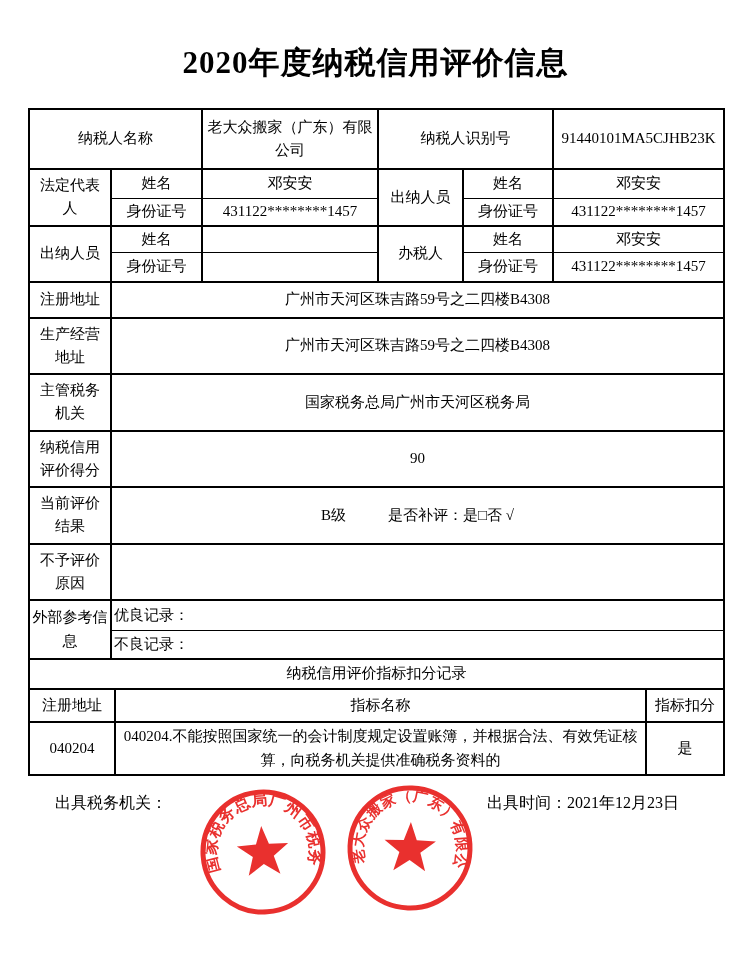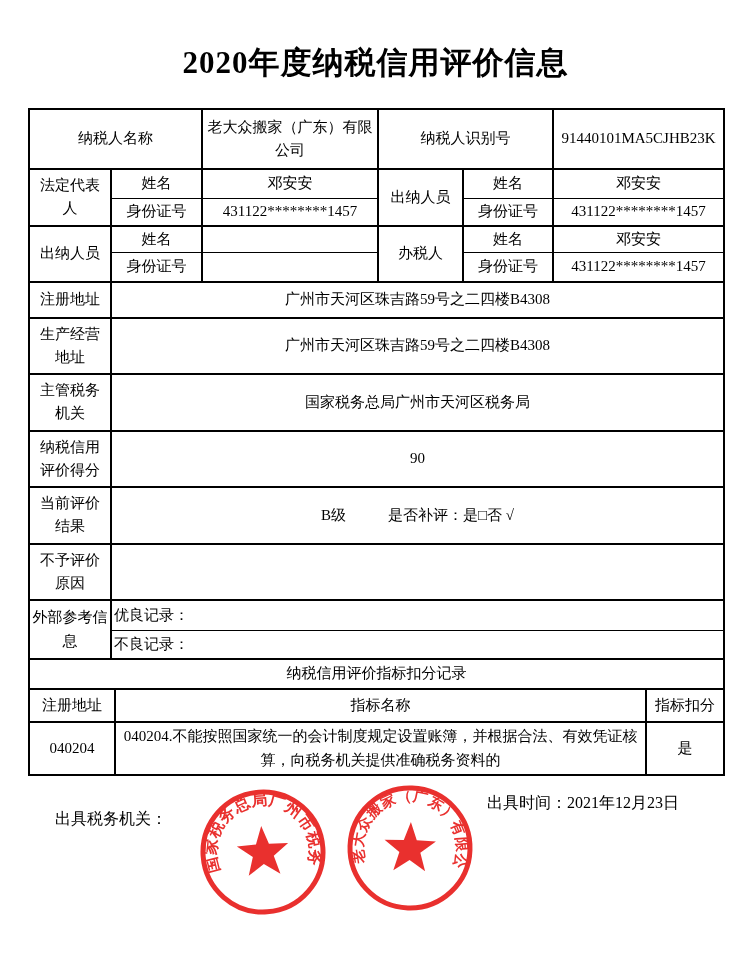--- a/index.html
+++ b/index.html
@@ -18,21 +18,21 @@
     border:2px solid #000;text-align:center;vertical-align:middle;
     font-size:15px;line-height:1.55;padding:0 2px;word-break:break-all;
   }
   td.lbl{padding:4px 9px;}
   td.lbl-wide{padding:0;}
   td.left{text-align:left;}
   .tb{border-bottom-width:1px;}
   .tt{border-top-width:1px;margin-top:48px;}
   .grade{display:inline-block;margin-right:42px;}
   .footer{position:absolute;left:0;top:793px;width:751px;height:28px;font-size:16px;}
-  .footer .issuer{position:absolute;left:55px;top:0;margin-top:16px;}
+  .footer .issuer{position:absolute;left:55px;top:0;}
   .footer .time-label{position:absolute;left:487px;top:0;}
   .footer .time-value{position:absolute;left:567px;top:0;}
   .stamp{position:absolute;width:130px;height:130px;opacity:.93;mix-blend-mode:multiply;}
   #stamp-left{left:198px;top:787px;transform:rotate(-4deg);}
   #stamp-right{left:345px;top:783px;transform:rotate(2deg);}
 </style>
 </head>
 <body>
 
 <div class="doc">

